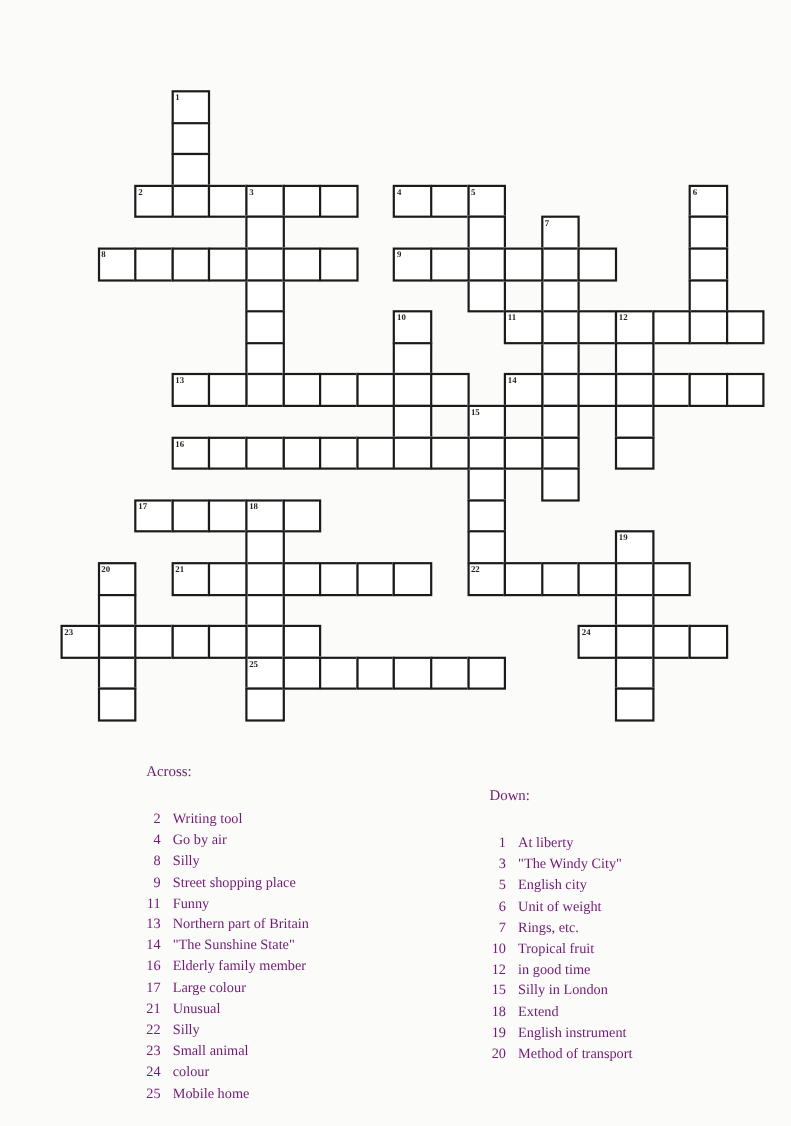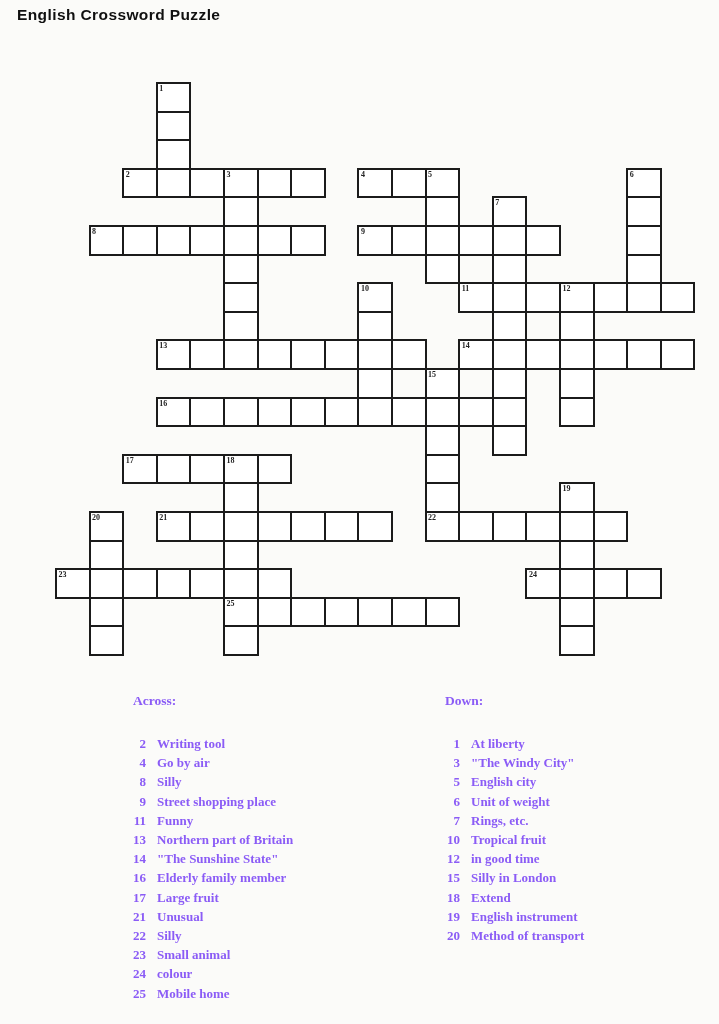--- a/index.html
+++ b/index.html
@@ -17,36 +17,35 @@
   .cell {
     position:absolute; box-sizing:border-box;
     background:#ffffff; border:2px solid #1b1b1b;
   }
   .cell-num {
     position:absolute; top:0px; left:1.5px;
     font-size:8px; line-height:9px; font-weight:bold; color:#222222;
     font-family:"Liberation Serif", serif;
   }
   .clues-col {
-    position:absolute; color:#8b5cf6; font-weight:bold; font-size:13px;
+    position:absolute; color:#701a75; font-weight:normal; font-size:13px;
   }
   .clues-header { font-size:13.5px; line-height:14px; margin-bottom:26px; }
   .clue-row { display:flex; line-height:19.2px; }
   .clue-num { width:26px; text-align:right; margin-right:11px; flex:none; }
   .clue-text { white-space:nowrap; }
   #across-clues { left:120px; top:694px; }
   #across-clues .clues-header { margin-left:13px; }
-  #down-clues { left:434px; top:694px; }
+  #down-clues { left:434px; top:716px; }
   #down-clues .clues-header { margin-left:11px; }
 </style>
 </head>
 <body>
 
 <div class="page">
-  <div class="title">English Crossword Puzzle</div>
 
   <div class="grid-layer" id="grid-layer">
       <div class="cell" style="left: 155.8px; top: 82px; width: 35.6px; height: 30.6px; border-color: rgb(27, 27, 27);">
         <span class="cell-num">1</span>
       </div>
       <div class="cell" style="left: 155.8px; top: 110.6px; width: 35.6px; height: 30.6px; border-color: rgb(27, 27, 27);"></div>
       <div class="cell" style="left: 155.8px; top: 139.2px; width: 35.6px; height: 30.6px; border-color: rgb(27, 27, 27);"></div>
       <div class="cell" style="left: 155.8px; top: 167.8px; width: 35.6px; height: 30.6px; border-color: rgb(27, 27, 27);"></div>
       <div class="cell" style="left: 122.2px; top: 167.8px; width: 35.6px; height: 30.6px; border-color: rgb(27, 27, 27);">
         <span class="cell-num">2</span>
@@ -254,21 +253,21 @@
         <div class="clue-row">
           <span class="clue-num">14</span>
           <span class="clue-text">"The Sunshine State"</span>
         </div>
         <div class="clue-row">
           <span class="clue-num">16</span>
           <span class="clue-text">Elderly family member</span>
         </div>
         <div class="clue-row">
           <span class="clue-num">17</span>
-          <span class="clue-text">Large fruit</span>
+          <span class="clue-text">Large colour</span>
         </div>
         <div class="clue-row">
           <span class="clue-num">21</span>
           <span class="clue-text">Unusual</span>
         </div>
         <div class="clue-row">
           <span class="clue-num">22</span>
           <span class="clue-text">Silly</span>
         </div>
         <div class="clue-row">

